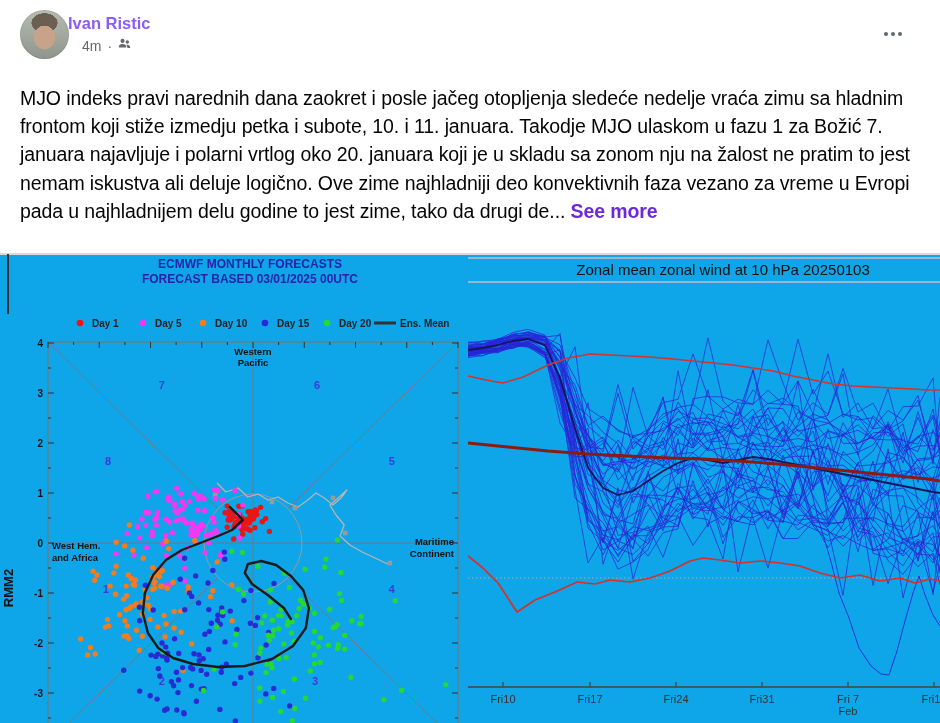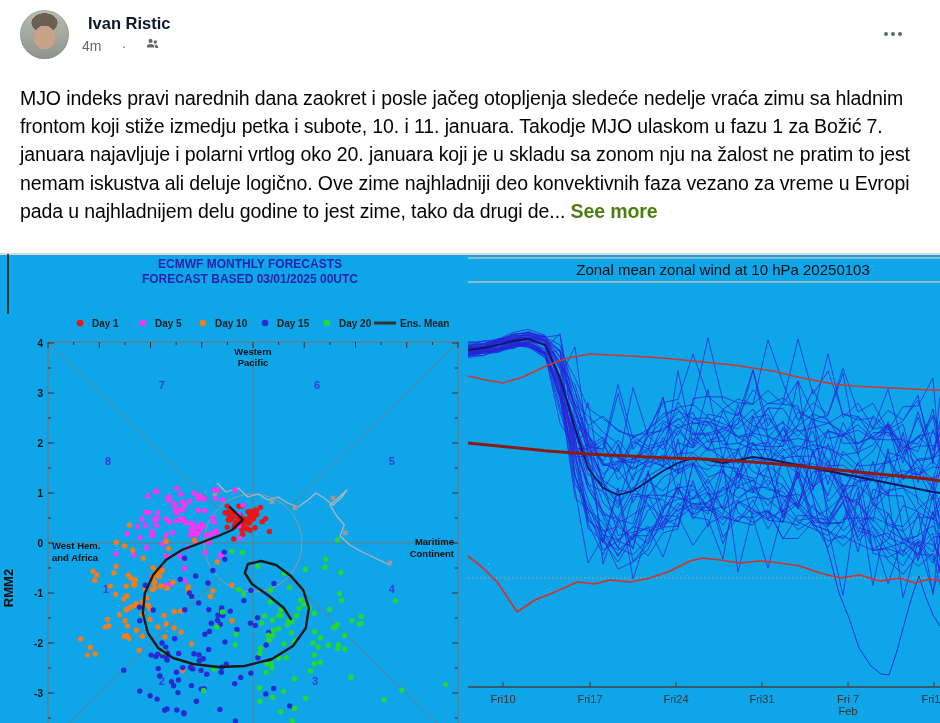--- a/index.html
+++ b/index.html
@@ -11,31 +11,31 @@
   .post-header{position:absolute;top:8px;left:20px;right:14px;height:60px;}
   .avatar{
     position:absolute;left:0;top:2px;width:49px;height:49px;border-radius:50%;
     background:
       radial-gradient(ellipse 36% 40% at 50% 56%, #c9a28a 0 60%, rgba(0,0,0,0) 61%),
       radial-gradient(ellipse 44% 32% at 50% 26%, #6b5f52 0 60%, rgba(0,0,0,0) 61%),
       linear-gradient(#b7bcb2,#8f958e);
     box-shadow:inset 0 0 0 1px rgba(0,0,0,.08);
     cursor:pointer;
   }
-  .author{position:absolute;left:68px;top:6px;font-size:16.5px;font-weight:bold;color:#0f172a;cursor:pointer;}
-  .meta{position:absolute;left:62px;top:30px;font-size:14px;color:#65676b;display:flex;align-items:center;gap:20px;}
+  .author{position:absolute;left:48px;top:6px;font-size:16.5px;font-weight:bold;color:#8b5cf6;cursor:pointer;}
+  .meta{position:absolute;left:62px;top:30px;font-size:14px;color:#65676b;display:flex;align-items:center;gap:6px;}
   .meta .friends-icon{display:inline-flex;margin-top:2px;}
   .more-btn{position:absolute;right:18px;top:18px;display:flex;gap:3px;padding:6px;cursor:pointer;}
   .more-btn i{width:4px;height:4px;border-radius:50%;background:#606770;display:block;}
   
   .post-body{
     position:absolute;top:84px;left:20px;width:904px;
     font-size:19.5px;line-height:28.2px;color:#050505;letter-spacing:-0.1px;
   }
-  .see-more{font-weight:600;color:#4d7c0f;cursor:pointer;}
+  .see-more{font-weight:600;color:#6d28d9;cursor:pointer;}
   
   .charts{position:absolute;top:253px;left:0;width:940px;height:470px;background:#0ea5e9;cursor:pointer;}
   .img-topline{position:absolute;top:0;left:0;width:940px;height:2px;background:#d9d9d9;}
   .img-leftline{position:absolute;top:1px;left:7px;width:2px;height:60px;background:#333;}
   svg{position:absolute;top:0;display:block;}
   #mjo-chart{left:0;}
   #wind-chart{left:468px;}
 </style>
 </head>
 <body>

